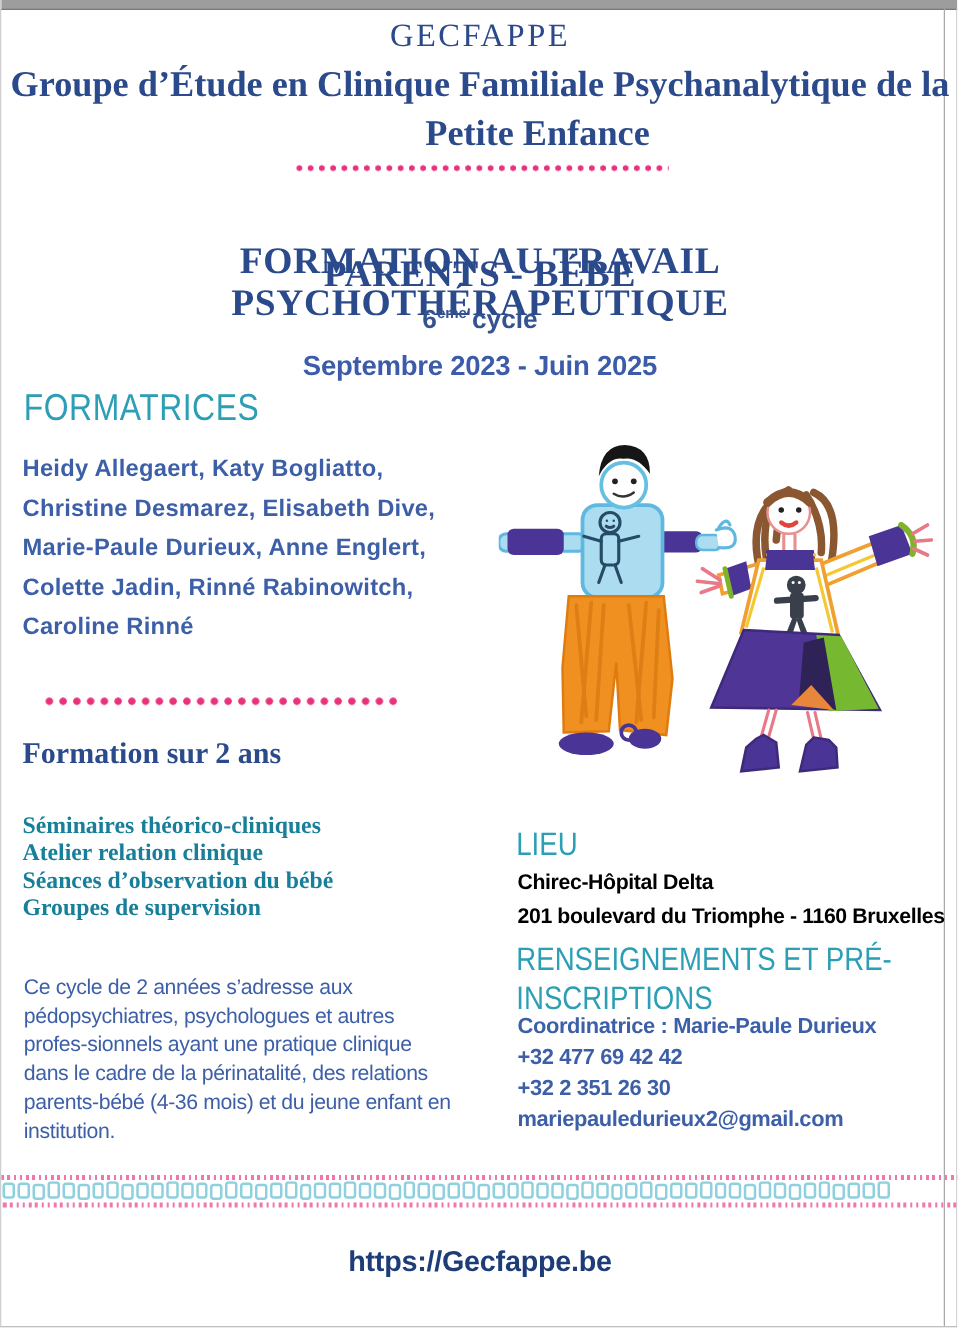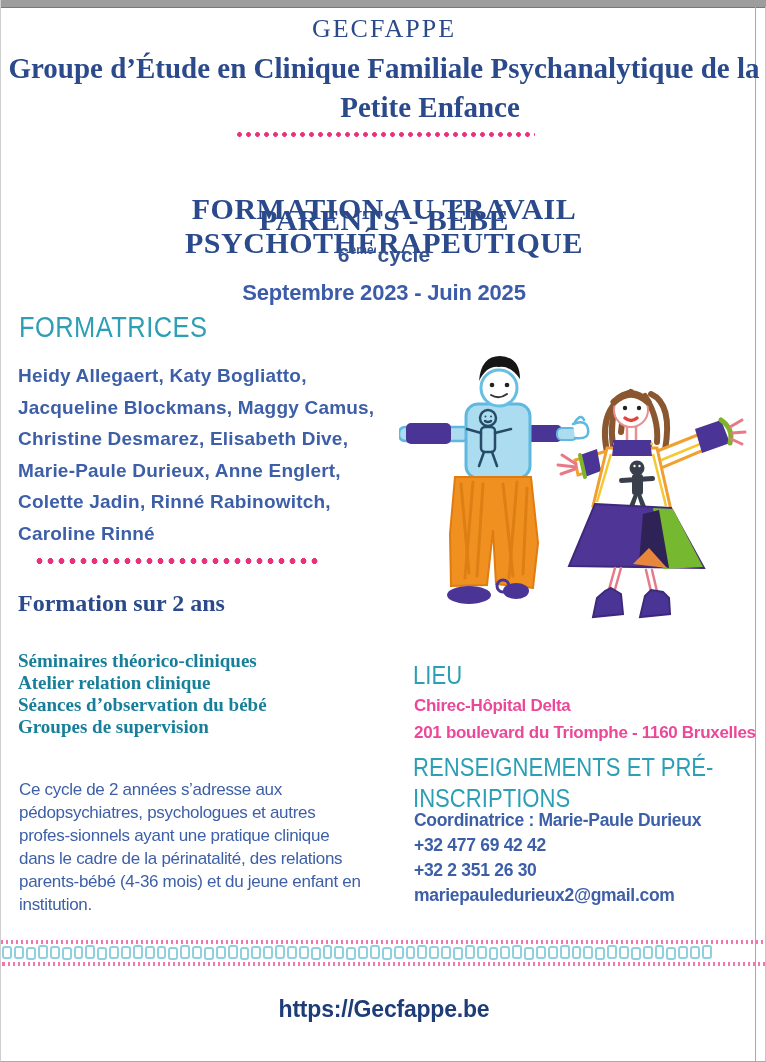--- a/index.html
+++ b/index.html
@@ -35,21 +35,21 @@
 
   .teal-head{color:#2c9fb5;font-weight:400;transform:scaleX(.85);transform-origin:0 50%;white-space:nowrap;}
   .form-head{position:absolute;left:18px;top:310px;font-size:30px;letter-spacing:.5px;}
   .names{position:absolute;left:17px;top:360px;font-size:19px;font-weight:600;color:#3d5fa8;line-height:31.5px;letter-spacing:.2px;white-space:nowrap;}
 
   .duration{position:absolute;left:17px;top:590px;font-family:"Liberation Serif",serif;font-size:24px;font-weight:700;color:#2b4a8b;}
   .items{position:absolute;left:17px;top:650px;font-family:"Liberation Serif",serif;font-size:19px;font-weight:700;color:#177f99;line-height:22px;margin:0;padding:0;list-style:none;}
   .para{position:absolute;left:18px;top:778px;width:345px;font-size:17px;letter-spacing:-.3px;line-height:23px;color:#3d5fa8;font-weight:500;margin:0;}
 
   .lieu-head{position:absolute;left:412px;top:660px;font-size:26px;}
-  .lieu-lines{position:absolute;left:413px;top:692px;font-size:17px;font-weight:600;letter-spacing:-.3px;color:#ec4899;line-height:27px;white-space:nowrap;}
+  .lieu-lines{position:absolute;left:413px;top:692px;font-size:17px;font-weight:600;letter-spacing:-.3px;color:#000000;line-height:27px;white-space:nowrap;}
   .contact-head{position:absolute;left:412px;top:752px;font-size:26px;line-height:31px;color:#2c9fb5;transform:scaleX(.85);transform-origin:0 0;width:400px;white-space:normal;}
   .contact-lines{position:absolute;left:413px;top:808px;font-size:17.5px;font-weight:600;letter-spacing:-.3px;color:#3d5fa8;line-height:25px;white-space:nowrap;}
 
   .illustration{position:absolute;left:398px;top:348px;}
 
   .tape{position:absolute;left:0;top:940px;width:766px;}
   .tape-dash{height:4px;background-image:repeating-linear-gradient(90deg,#f176ac 0 2px,rgba(0,0,0,0) 2px 5px);}
   .tape-dash.b{margin-top:2px;background-position:2px 0;}
   .tape-row{display:flex;overflow:hidden;height:15px;align-items:center;margin:1px 0;}
   .tape-sq{flex:0 0 auto;width:6px;height:9px;border:2.5px solid #8fd0de;border-radius:3px;margin:0 1px;}
@@ -76,21 +76,20 @@
   <div class="title1 navy-serif center">FORMATION AU TRAVAIL PSYCHOTHÉRAPEUTIQUE</div>
   <div class="title2 navy-serif center">PARENTS - BÉBÉ</div>
 
   <div class="cycle center"><span>6</span><sup>ème</sup><span class="cw">cycle</span></div>
 
   <div class="dates center">Septembre 2023 - Juin 2025</div>
 
   <div class="form-head teal-head">FORMATRICES</div>
   <div class="names">
     <div>Heidy Allegaert, Katy Bogliatto,</div>
-    <div>Jacqueline Blockmans, Maggy Camus,</div>
     <div>Christine Desmarez, Elisabeth Dive,</div>
     <div>Marie-Paule Durieux, Anne Englert,</div>
     <div>Colette Jadin, Rinné Rabinowitch,</div>
     <div>Caroline Rinné</div>
   </div>
 
   <div class="dots dots-lg"></div>
 
   <div class="duration">Formation sur 2 ans</div>
 

